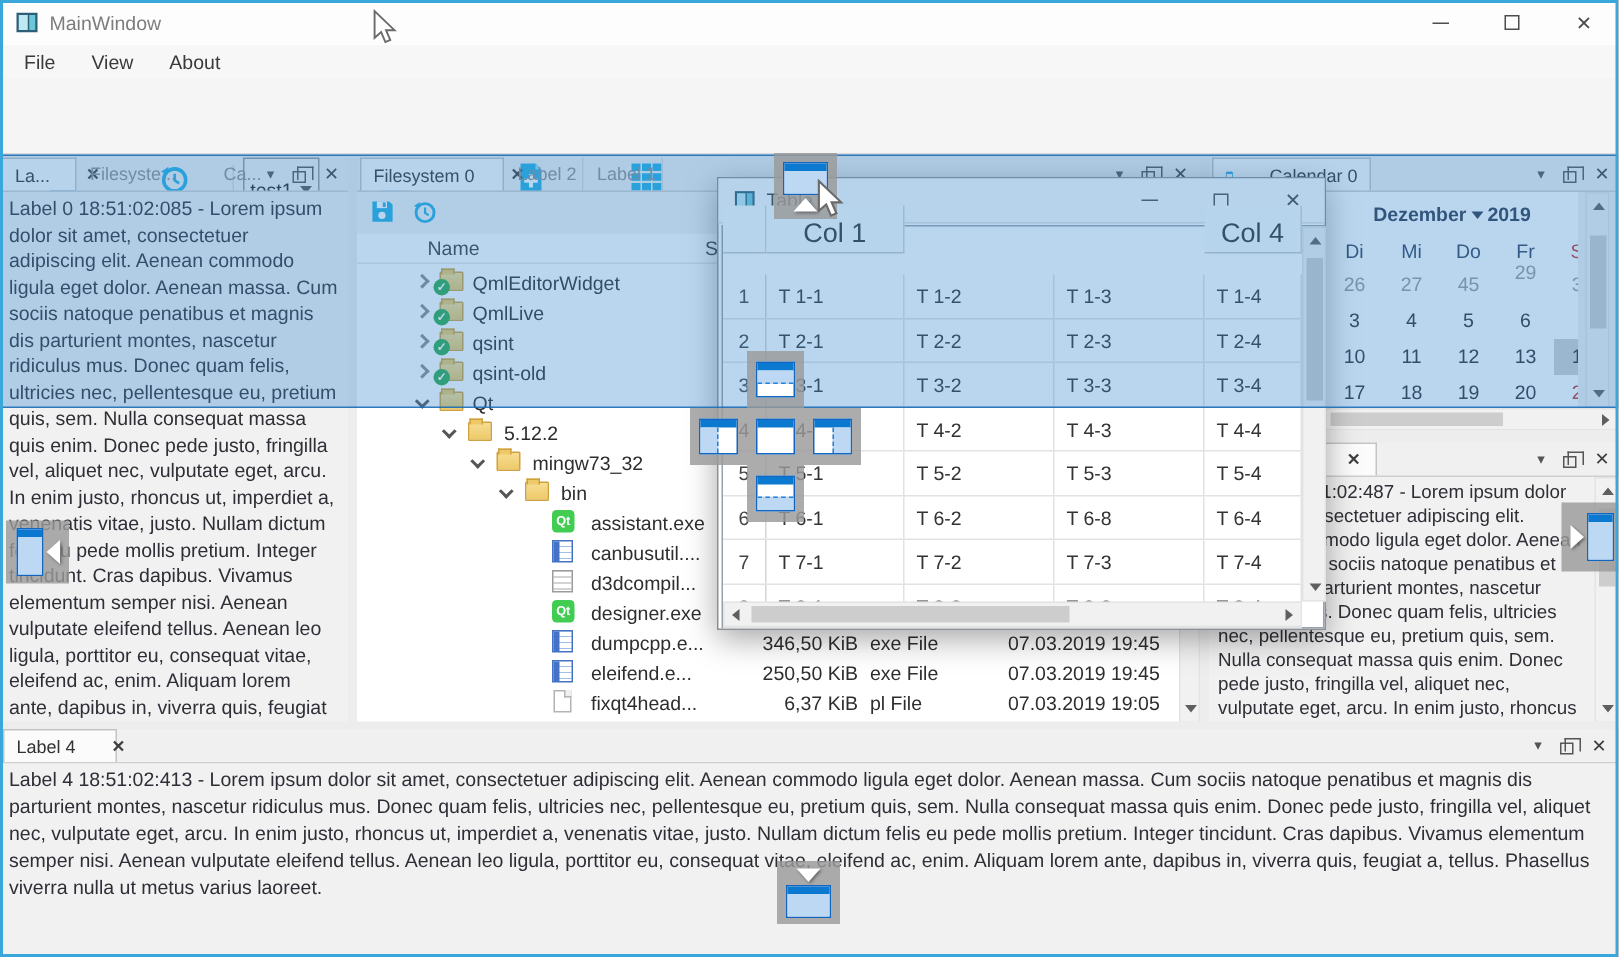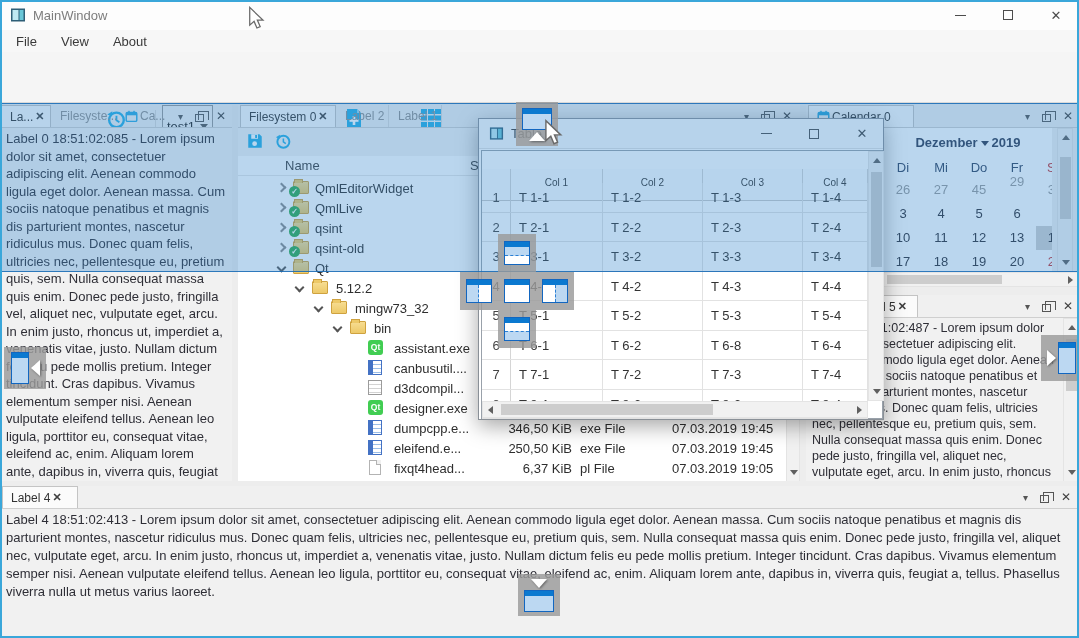--- a/index.html
+++ b/index.html
@@ -19,21 +19,21 @@
 
 .toolbar{position:absolute;left:0;top:52px;width:1079px;height:51px;background:#f5f5f5;border-bottom:1px solid #d9d9d9}
 .grip{position:absolute;left:3px;top:58px;width:3px;height:38px;background:repeating-linear-gradient(to bottom,#b9b9b9 0 1px,transparent 1px 3px)}
 .tb-item{position:absolute;top:56px;display:flex;flex-direction:column;align-items:center;gap:3px;color:#222}
 .tb-label{font-size:13px;white-space:nowrap}
 .tb-sep{position:absolute;top:58px;width:1px;height:38px;background:#d8d8d8}
 .combo{position:absolute;left:162px;top:53px;width:51px;height:43px;border:1px solid #979797;background:#f2f2f2;display:flex;align-items:center;justify-content:center;gap:5px;font-size:13px;color:#222}
 .tri{width:0;height:0;display:inline-block}
 .t-down-s{border-left:4px solid transparent;border-right:4px solid transparent;border-top:5px solid #555}
 
-.tab{position:absolute;top:0;height:22px;display:flex;align-items:center;gap:2px;padding:0 8px;font-size:12px;color:#8f8f8f;white-space:nowrap}
+.tab{position:absolute;top:0;height:22px;display:flex;align-items:center;gap:24px;padding:0 8px;font-size:12px;color:#8f8f8f;white-space:nowrap}
 .tab.active{background:#fbfbfb;border:1px solid #c4c4c4;border-bottom:none;color:#333}
 .tab .x{font-size:11px;color:#3f3f3f;font-weight:bold}
 .tabline{position:absolute;height:1px;background:#cfcfcf}
 .corner{position:absolute;top:0;height:22px;display:flex;align-items:center;gap:12px;color:#555;justify-content:flex-end}
 .icon-float{width:9px;height:8px;border:1px solid #555;position:relative;margin-top:3px}
 .icon-float::before{content:"";position:absolute;left:2px;top:-4px;width:9px;height:8px;border:1px solid #555;border-bottom:none}
 .menu-arrow{font-size:10px;color:#555}
 .corner .x{font-size:12px;color:#3f3f3f}
 
 .panel-text{font-size:13px;line-height:17.5px;color:#2e2e36;padding:2px 6px;overflow:hidden}
@@ -61,21 +61,21 @@
 .sarr{position:absolute;width:0;height:0}
 .a-up{border-left:4px solid transparent;border-right:4px solid transparent;border-bottom:5px solid #5f5f5f}
 .a-down{border-left:4px solid transparent;border-right:4px solid transparent;border-top:5px solid #5f5f5f}
 .a-left{border-top:4px solid transparent;border-bottom:4px solid transparent;border-right:5px solid #5f5f5f}
 .a-right{border-top:4px solid transparent;border-bottom:4px solid transparent;border-left:5px solid #5f5f5f}
 
 .twin{position:absolute;left:478px;top:118px;width:406px;height:302px;background:#fff;border:1px solid #8a9097;box-shadow:0 6px 20px rgba(0,0,0,.35);z-index:40}
 .twin-title{position:absolute;left:0;top:0;right:0;height:30px;background:#fafafa;border-bottom:1px solid #e2e2e2}
 .twin-btn{position:absolute;top:0;width:34px;height:29px;display:flex;align-items:center;justify-content:center;color:#444}
 .tframe{position:absolute;left:2px;top:31px;width:402px;height:269px;border:1px solid #99a1aa;pointer-events:none}
-.thcell{position:absolute;top:50px;height:32px;border-right:1px solid #d5d5d5;border-bottom:1px solid #c9c9c9;background:#fbfcfd;text-align:center;padding-top:8px;font-size:10px;color:#333}
+.thcell{position:absolute;top:18px;height:32px;border-right:1px solid #d5d5d5;border-bottom:1px solid #c9c9c9;background:#fbfcfd;text-align:center;padding-top:8px;font-size:18px;color:#333}
 .twrow{position:absolute;left:3px;width:386px;height:29.5px;border-bottom:1px solid #e2e2e2}
 .twc{position:absolute;top:0;bottom:0;border-right:1px solid #e2e2e2;padding:7px 0 0 8px;font-size:13px;color:#333;overflow:hidden}
 .twnum{position:absolute;top:0;bottom:0;left:0;width:29px;border-right:1px solid #d5d5d5;text-align:center;padding-top:7px;color:#444}
 
 .cal-wd{position:absolute;width:38px;text-align:center;font-size:13px;color:#31425f}
 .cal-wd.red{color:#c43535}
 .cal-d{position:absolute;width:38px;height:24px;line-height:24px;text-align:center;font-size:13px;color:#2e2e36}
 .cal-d.gray{color:#9a9a9a}
 .cal-d.red{color:#c43535}
 .cal-d.sel{background:#cfcfcf}
@@ -462,22 +462,20 @@
       <div class="twin-btn" style="left:318px">
           <span class="glyph-max"></span>
         </div>
       <div class="twin-btn" style="left:366px">
           <span>✕</span>
         </div>
     </div>
     <div class="tframe"></div>
     <div class="thcell" style="left:3px;width:29px"></div>
     <div class="thcell" style="left:32px;width:92px">Col 1</div>
-    <div class="thcell" style="left:124px;width:100px">Col 2</div>
-    <div class="thcell" style="left:224px;width:100px">Col 3</div>
     <div class="thcell" style="left:324px;width:65px">Col 4</div>
 
     <div class="twrow" style="top:64px">
         <span class="twnum">1</span>
         <span class="twc" style="left:29px;width:92px">T 1-1</span>
         <span class="twc" style="left:121px;width:100px">T 1-2</span>
         <span class="twc" style="left:221px;width:100px">T 1-3</span>
         <span class="twc" style="left:321px;width:65px">T 1-4</span>
       </div>
     <div class="twrow" style="top:93.5px">

